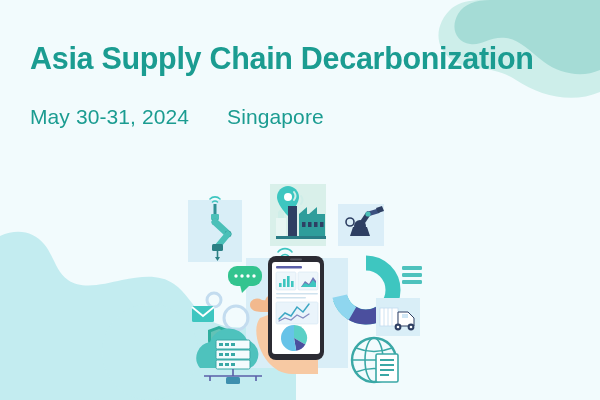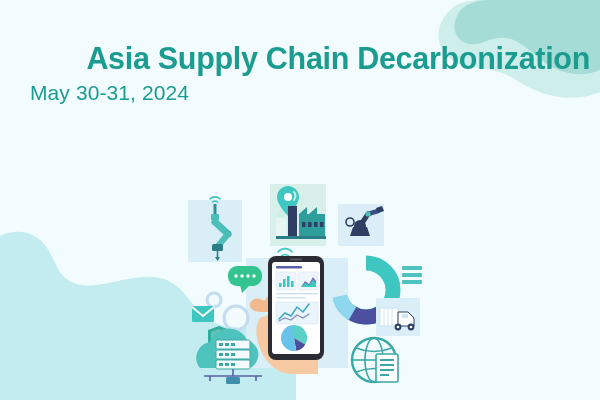--- a/index.html
+++ b/index.html
@@ -23,24 +23,23 @@
     width:560px;
     z-index:5;
   }
   .title {
     font-size:30.5px;
     font-weight:bold;
     line-height:37px;
     color:#1b9c91;
     letter-spacing:-0.3px;
     white-space:nowrap;
-    text-align:right;
   }
   .subtitle-row {
-    margin-top:4px;
+    margin-top:28px;
     display:flex;
     align-items:baseline;
     gap:38px;
   }
   .subtitle {
     font-size:21px;
     font-weight:normal;
     color:#1b9c91;
     letter-spacing:0.1px;
   }
@@ -65,20 +64,21 @@
              C186,292 192,306 204,316 C216,326 234,330 252,326
              C268,322 282,312 296,308 L296,400 L0,400 Z"></path>
 
     <circle cx="150" cy="352" r="48" fill="#c3ecf0" opacity="0.55"></circle>
   </svg>
 
   <div class="text-block">
     <div class="title">Asia Supply Chain Decarbonization</div>
     <div class="subtitle-row">
       <div class="subtitle">May 30-31, 2024</div>
+      <div class="subtitle">Singapore</div>
     </div>
   </div>
 
   <svg class="illus" viewBox="0 0 260 212" aria-hidden="true">
 
     <rect x="18" y="22" width="54" height="62" fill="#d9eef7"></rect>
     <rect x="100" y="6" width="56" height="62" fill="#d9f0ea"></rect>
     <rect x="168" y="26" width="46" height="42" fill="#dbeef8"></rect>
     <rect x="76" y="80" width="102" height="110" fill="#d9eef7"></rect>
 

